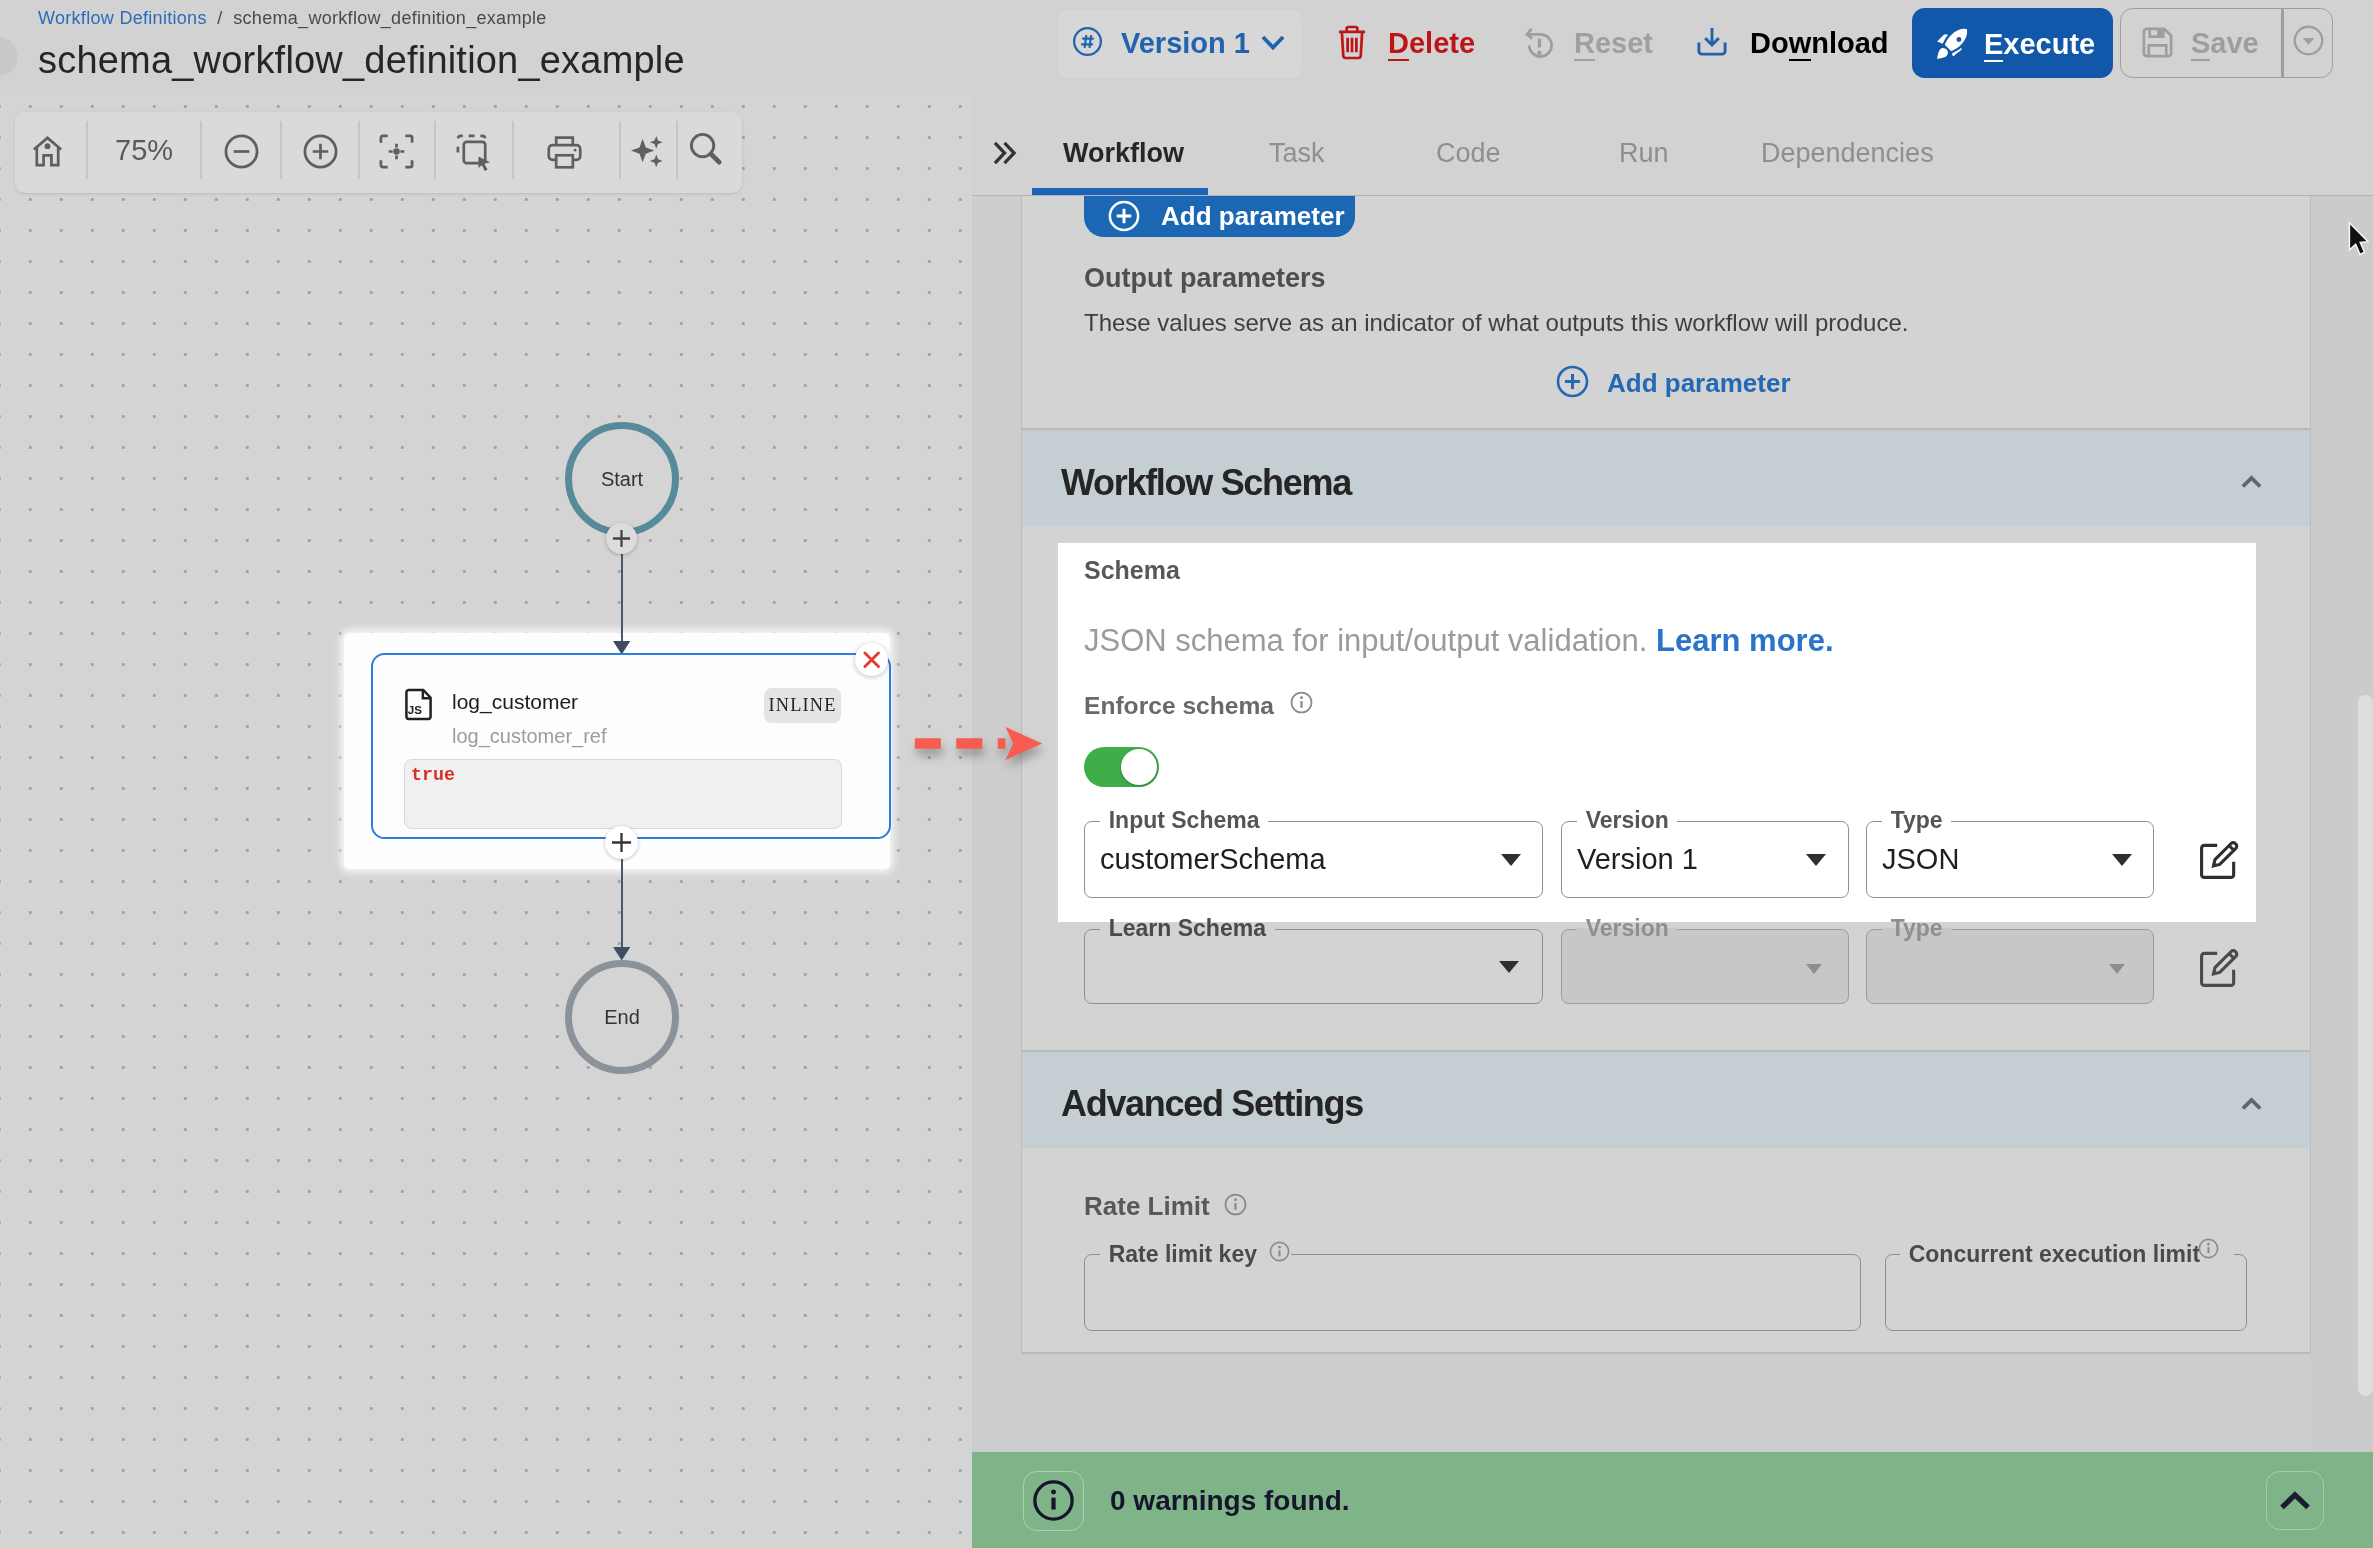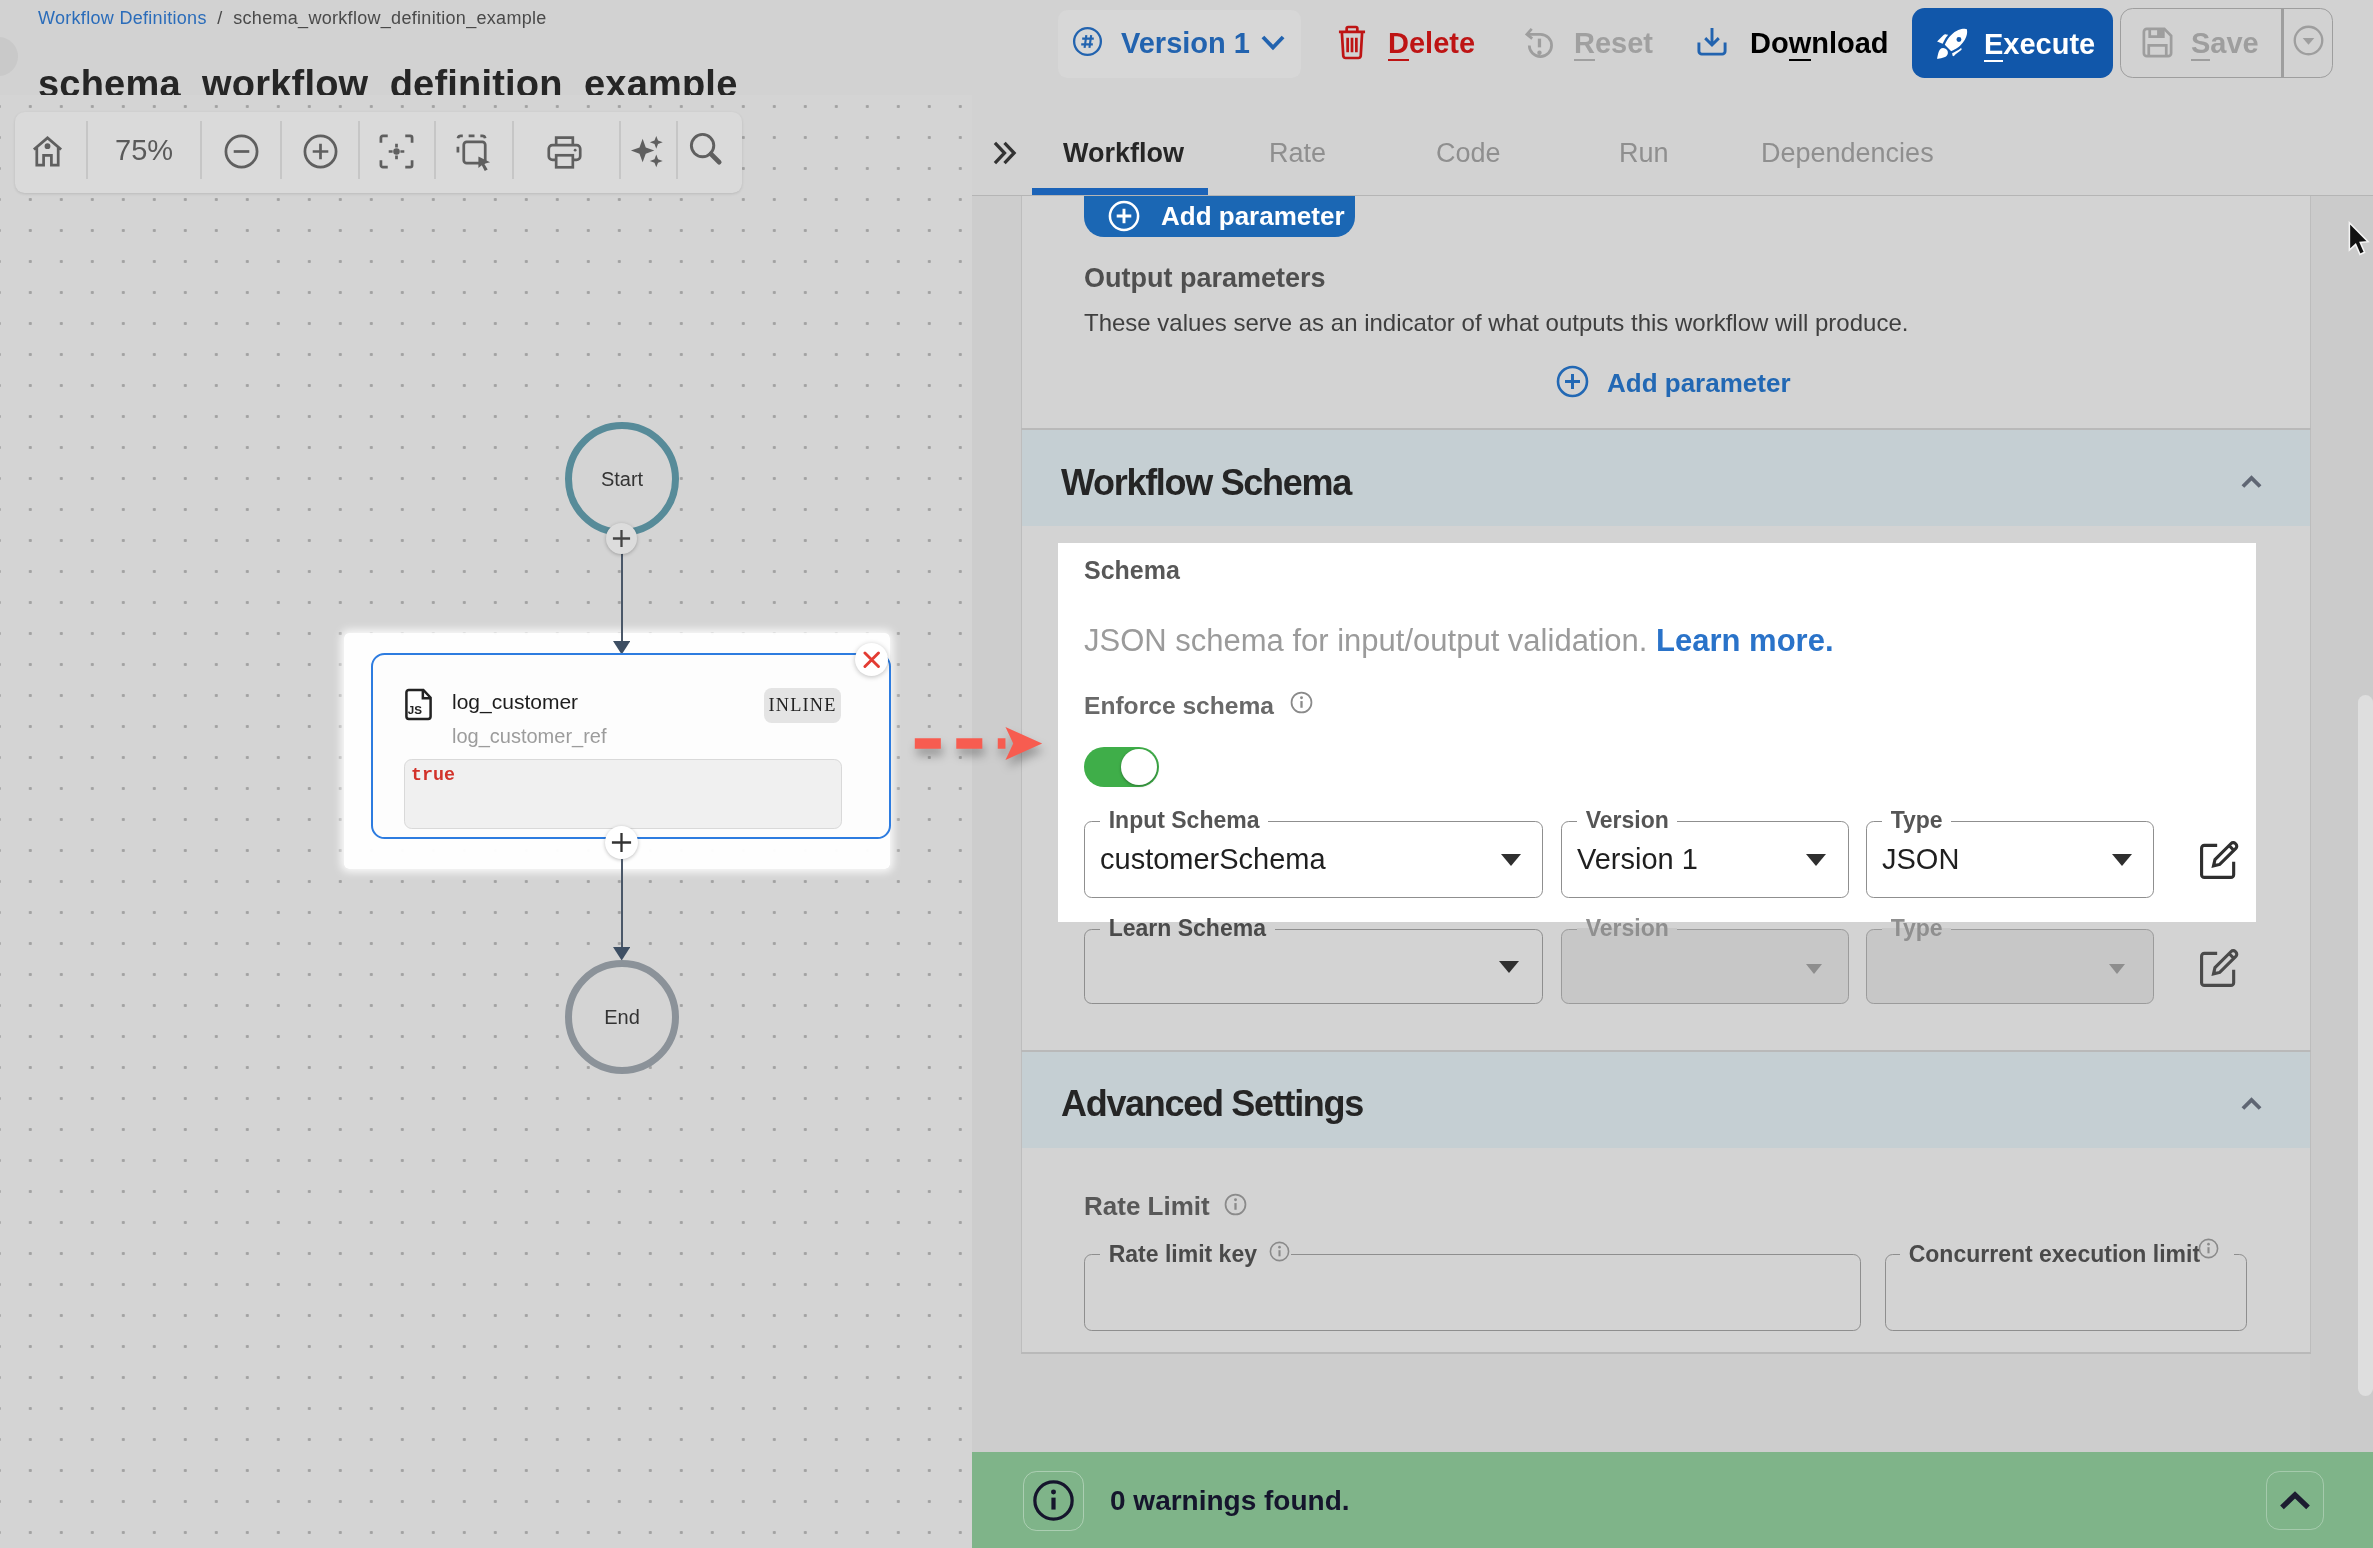--- a/index.html
+++ b/index.html
@@ -3,21 +3,21 @@
 <meta charset="utf-8">
 <style>
 * { margin:0; padding:0; box-sizing:border-box; }
 html,body { width:2373px; height:1549px; overflow:hidden; }
 body { font-family:"Liberation Sans", sans-serif; position:relative; background:#d2d2d2; }
 .abs { position:absolute; }
 
 #hdr { left:0; top:0; width:2373px; height:95px; background:#d2d2d2; }
 #crumb { left:38px; top:7.7px; font-size:18px; color:#4a4a4a; letter-spacing:0.3px; }
 #crumb .bl { color:#2a6cba; }
-#title { left:38px; top:39px; font-size:38px; font-weight:bold; color:#262626; letter-spacing:0.2px;margin-top:24px; }
+#title { left:38px; top:39px; font-size:38px; font-weight:normal; color:#262626; letter-spacing:0.2px; }
 #verbg { left:1058px; top:9.7px; width:243px; height:68px; background:#d7d7d7; border-radius:9.7px; }
 .actTxt { font-size:29px; font-weight:600; top:27px; }
 .u { display:inline-block; border-bottom:2.9px solid currentColor; padding-bottom:1px; line-height:1.0; }
 #execBtn { left:1912px; top:7.7px; width:201px; height:70px; background:#1157aa; border-radius:12.6px; }
 #saveBtn { left:2120px; top:7.7px; width:213px; height:70px; border:1.9px solid #9e9e9e; border-radius:12.6px; }
 #saveDiv { left:2281px; top:8.7px; width:2.9px; height:68px; background:#9e9e9e; }
 
 #canvas { left:0; top:95px; width:972px; height:1454px; background-color:#d4d4d4;
   background-image:radial-gradient(circle, #a2a2a2 1.3px, rgba(162,162,162,0) 1.8px);
   background-size:31px 31px; background-position:14.8px 27px; }
@@ -201,21 +201,21 @@
       <path d="M100 3 L138 20 L100 37 L108 20 Z" fill="#f75c50"></path>
     </svg>
 </div>
 
 <div id="panel" class="abs"></div>
 <div id="tabbar" class="abs"></div>
 <svg class="abs" style="left:992px;top:141px" width="26" height="24" viewBox="0 0 27 25" fill="none" stroke="#333" stroke-width="3.4">
     <path d="M3 2 L13 12.5 L3 23 M13 2 L23 12.5 L13 23"></path>
   </svg>
 <div class="abs tab" style="left:1063px;color:#262626;font-weight:600">Workflow</div>
-<div class="abs tab" style="left:1269px">Rate</div>
+<div class="abs tab" style="left:1269px">Task</div>
 <div class="abs tab" style="left:1436px">Code</div>
 <div class="abs tab" style="left:1619px">Run</div>
 <div class="abs tab" style="left:1761px">Dependencies</div>
 <div id="tabul" class="abs"></div>
 <div id="gutter" class="abs"></div>
 <div id="thumb" class="abs"></div>
 
 <div class="abs cwrap" style="left:1021px;top:196px;width:1290px;height:232px"></div>
 <div class="abs divh" style="left:1021px;top:428px;width:1290px;height:1.9px"></div>
 <div class="abs cwrap sect-h" style="left:1021px;top:430px;width:1290px;height:97px"></div>

